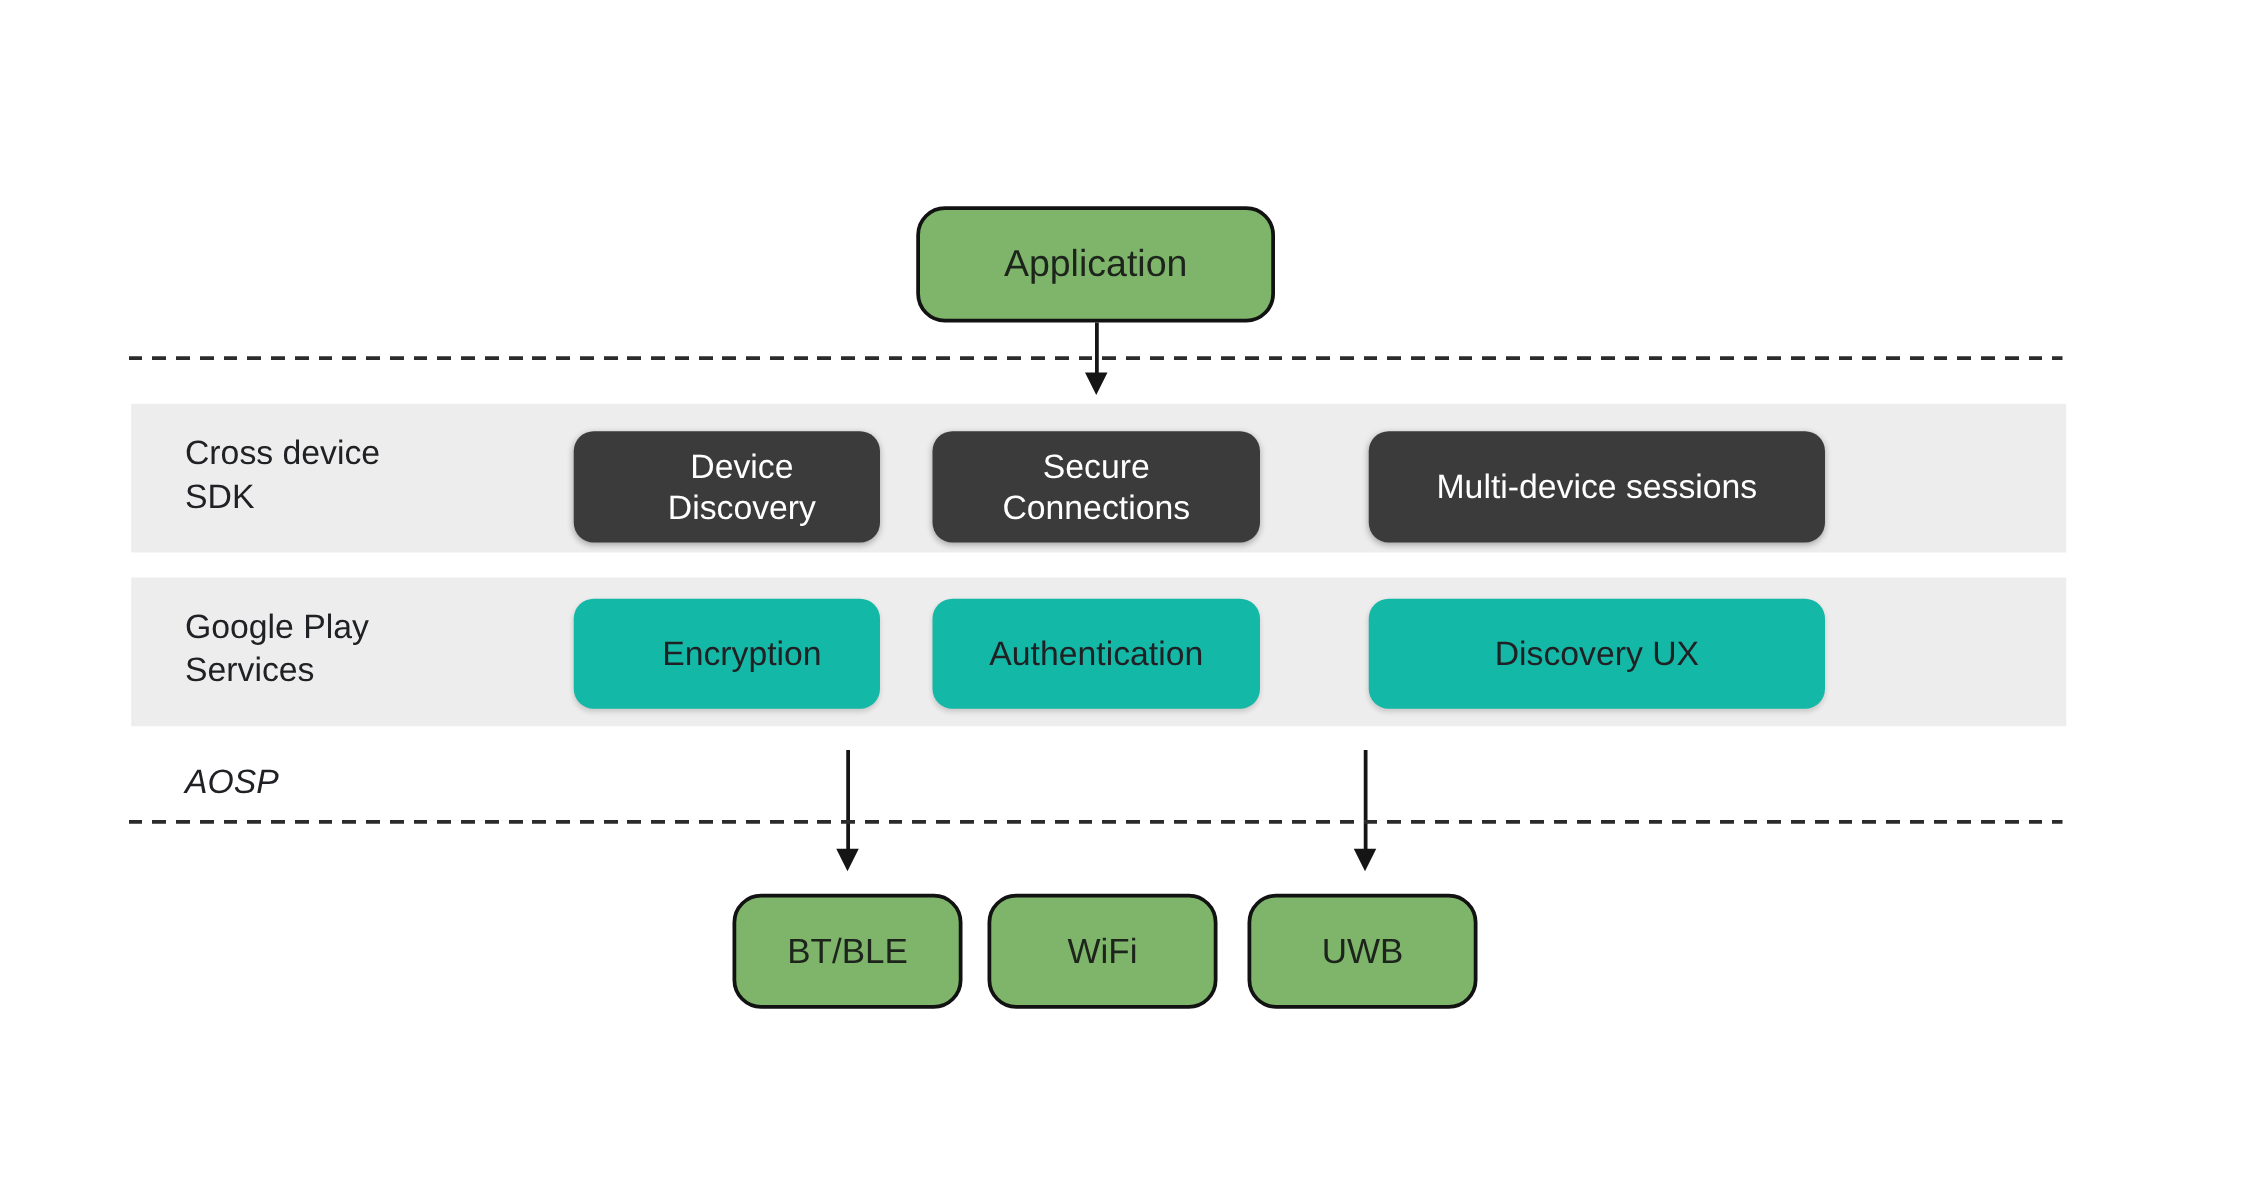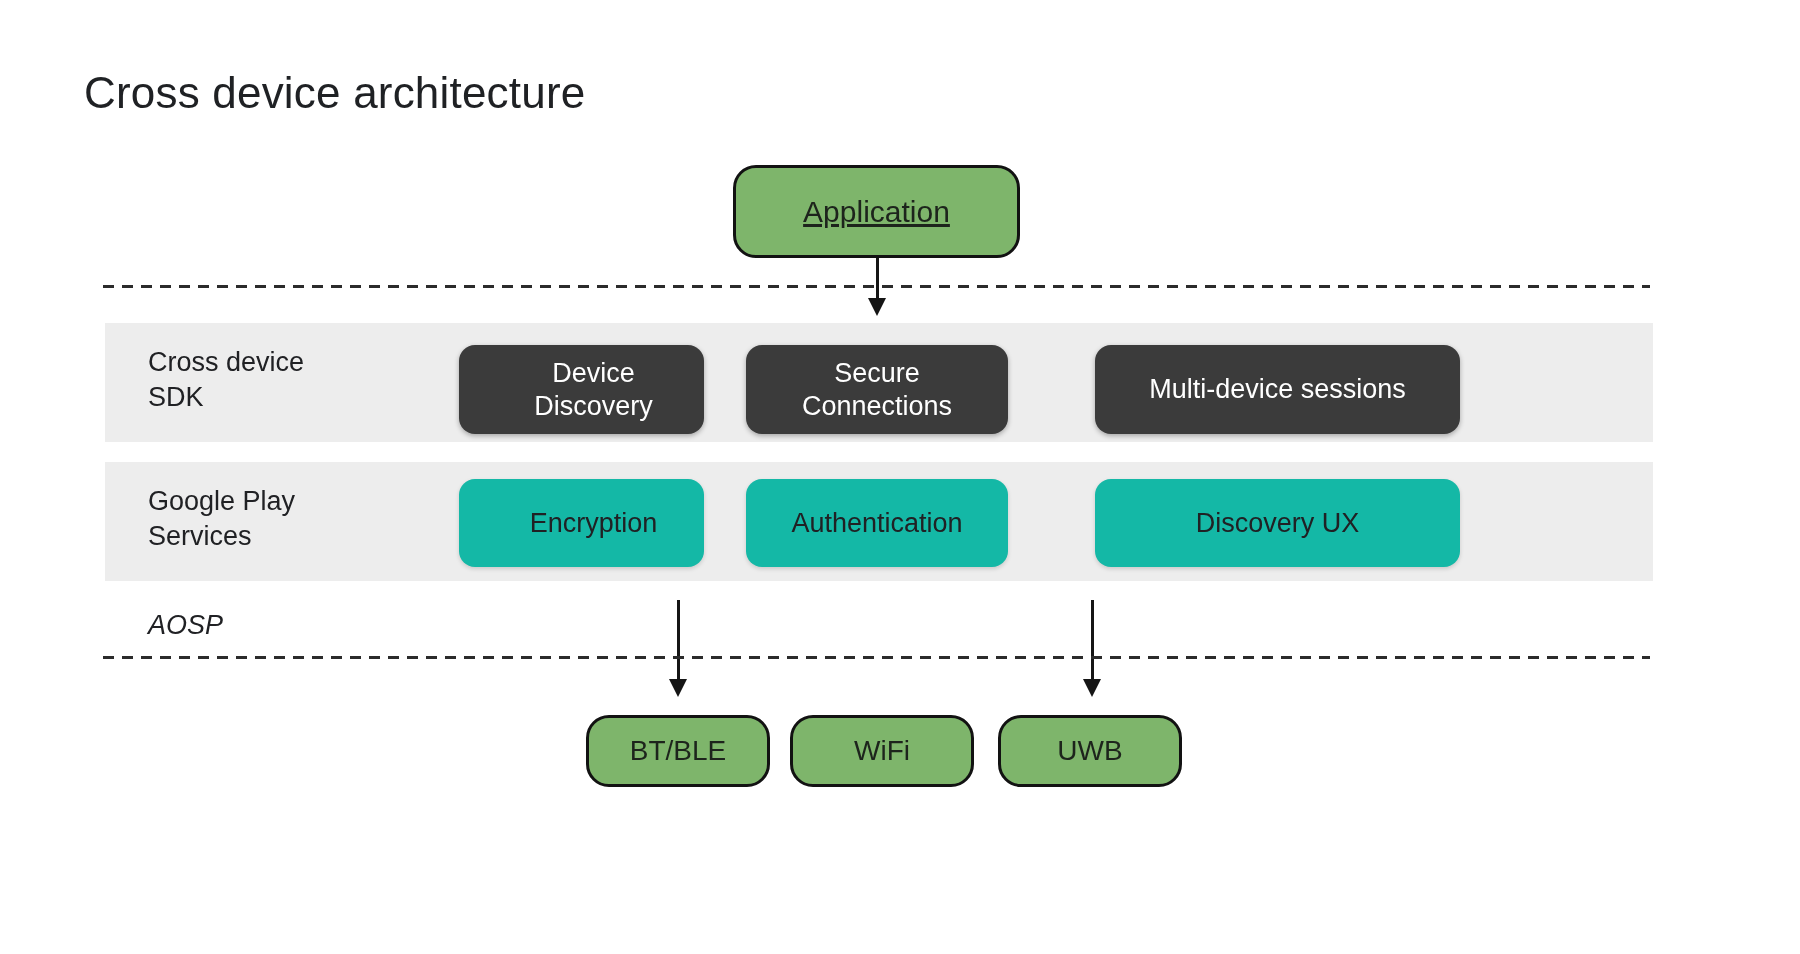--- a/index.html
+++ b/index.html
@@ -80,21 +80,20 @@
     background: #7eb56b;
     border: 3px solid #121212;
     border-radius: 23px;
     color: #1d241c;
   }
   .app-node {
     left: 733px; top: 165px;
     width: 287px; height: 93px;
     font-size: 30px;
     font-weight: 500;
-    text-decoration: underline;
   }
 
   .dark-node {
     background: #3b3b3b;
     border-radius: 16px;
     color: #ffffff;
     font-size: 27px;
     line-height: 33px;
     font-weight: 500;
     top: 345px;
@@ -111,21 +110,21 @@
     top: 479px;
     height: 88px;
     box-shadow: 0 2px 4px rgba(0,0,0,0.15);
   }
   .col-1 { left: 459px;  width: 245px; padding-left: 24px; }
   .col-2 { left: 746px;  width: 262px; }
   .col-3 { left: 1095px; width: 365px; }
 
   .radio-node {
     top: 715px;
-    height: 72px;
+    height: 92px;
     font-size: 28px;
     font-weight: 500;
   }
   .radio-1 { left: 586px; width: 184px; }
   .radio-2 { left: 790px; width: 184px; align-items: center; }
   .radio-3 { left: 998px; width: 184px; }
 
   
   .arrow-shaft {
     position: absolute;
@@ -144,21 +143,20 @@
   .shaft-bt   { left: 677px;  top: 600px; height: 81px; }
   .head-bt    { left: 669px;  top: 679px; }
   .shaft-uwb  { left: 1091px; top: 600px; height: 81px; }
   .head-uwb   { left: 1083px; top: 679px; }
 </style>
 </head>
 <body>
 
 <div class="canvas">
 
-  <div class="page-title">Cross device architecture</div>
 
   <div class="node green-node app-node">
     <span>Application</span>
   </div>
 
   <div class="arrow-shaft shaft-app"></div>
   <div class="arrow-head head-app"></div>
 
   <div class="dashed dashed-top"></div>
 

